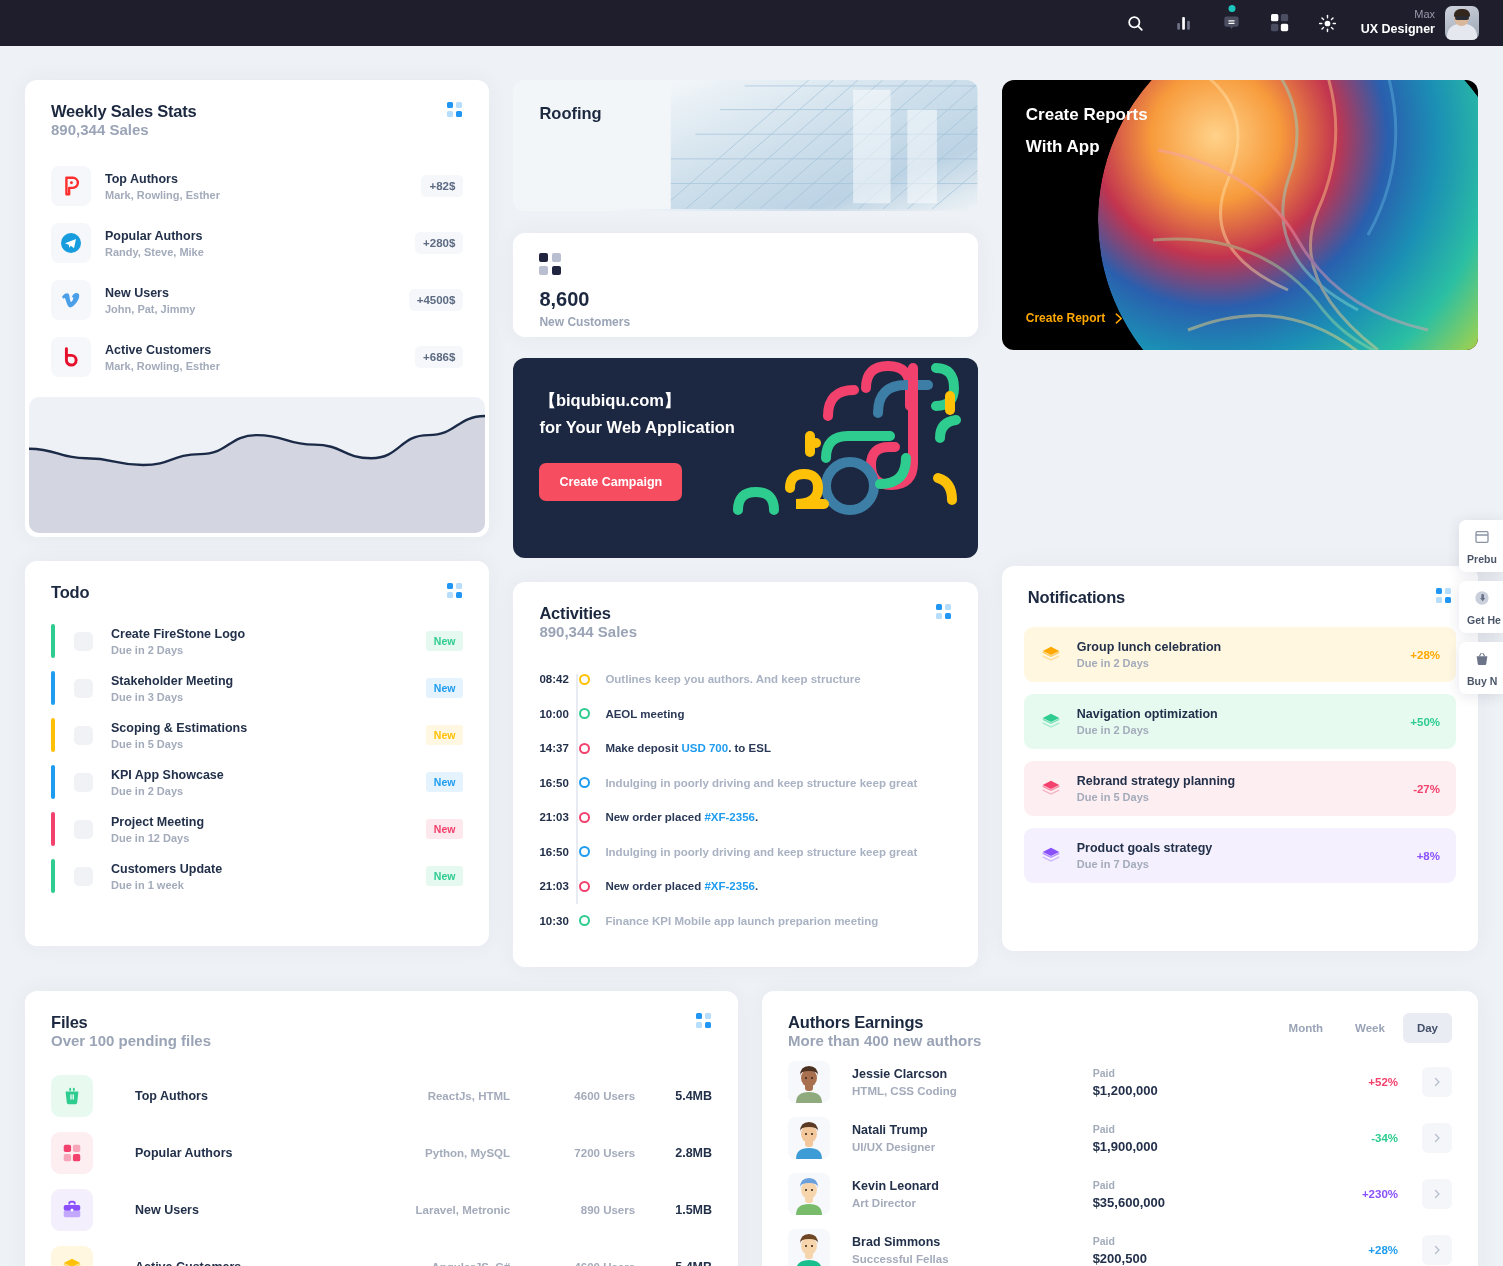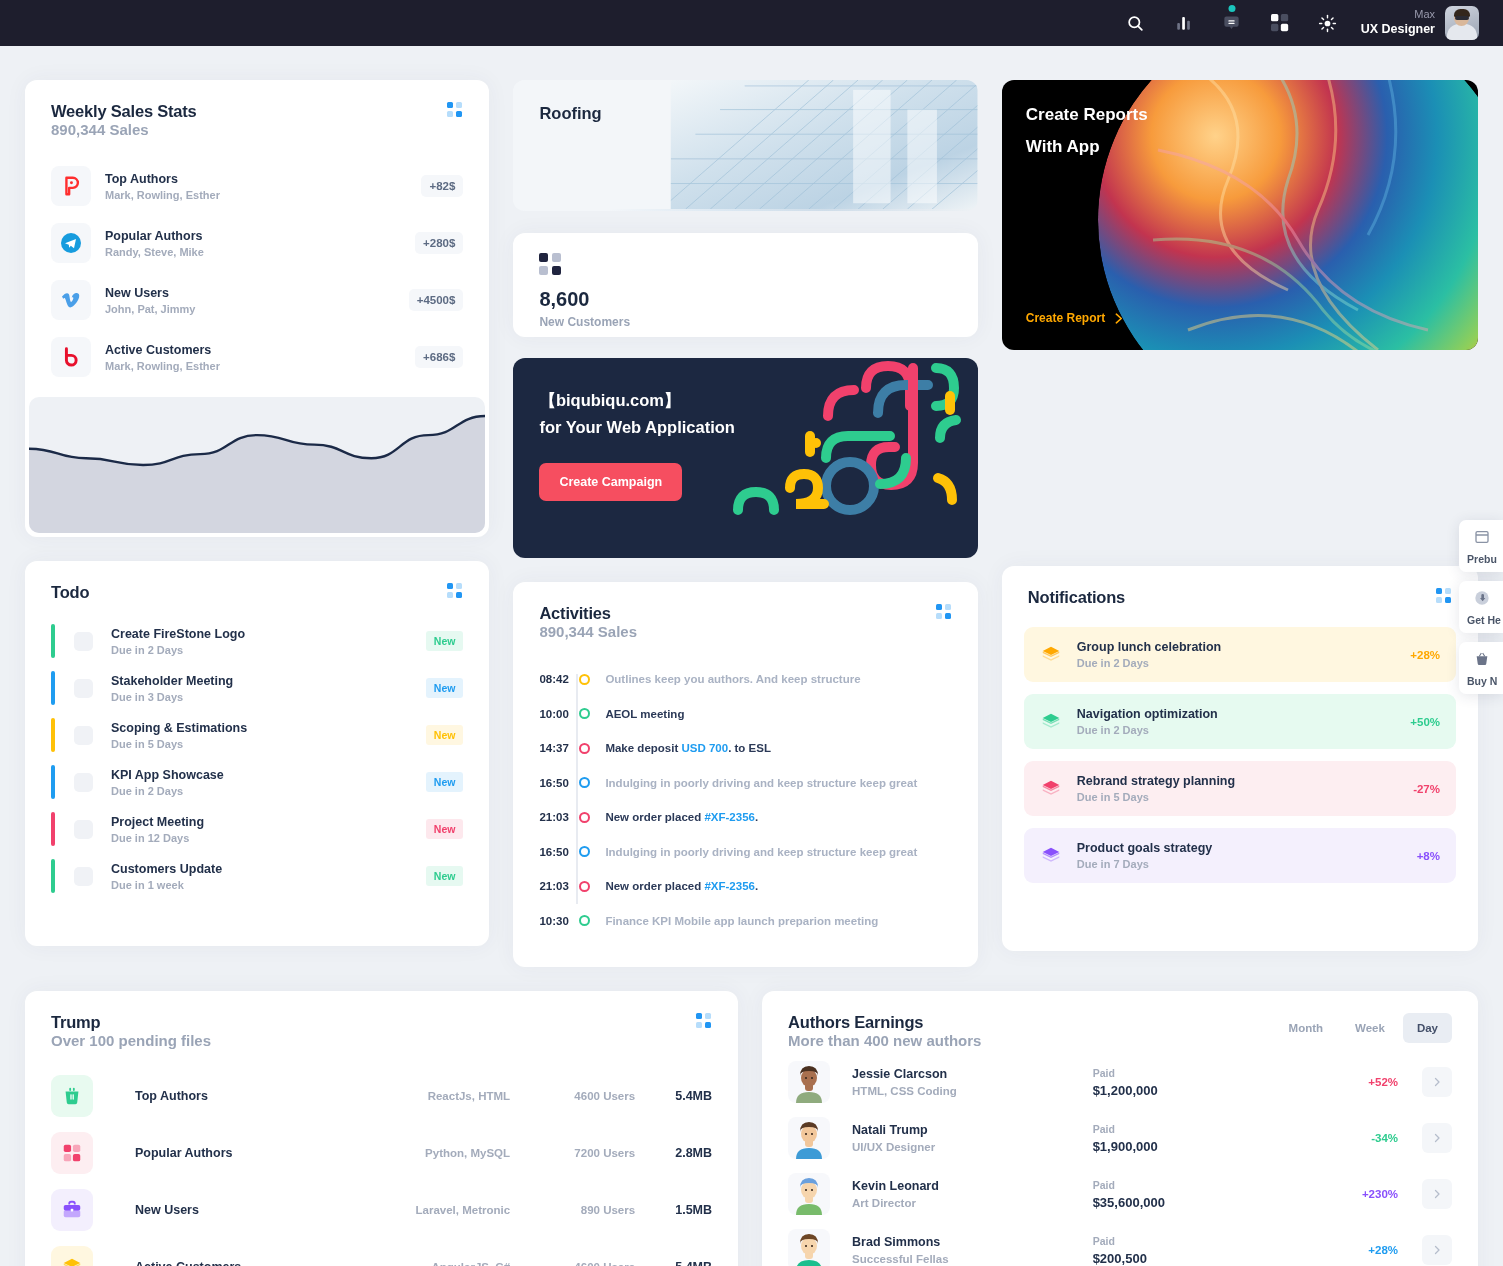--- a/index.html
+++ b/index.html
@@ -684,21 +684,21 @@
   </div>
           </div>
       </div>
     </div>
   </div>
 
   <div class="bottom">
     <div class="card files">
       <div class="card-head">
         <div>
-          <div class="card-title">Trump</div>
+          <div class="card-title">Files</div>
           <div class="card-sub">Over 100 pending files</div>
         </div>
         <div class="grid-dots">
           <div class="gd dark"></div>
             <div class="gd light"></div>
             <div class="gd light"></div>
             <div class="gd dark"></div>
         </div>
       </div>
       <div class="file-list" id="file-list">

